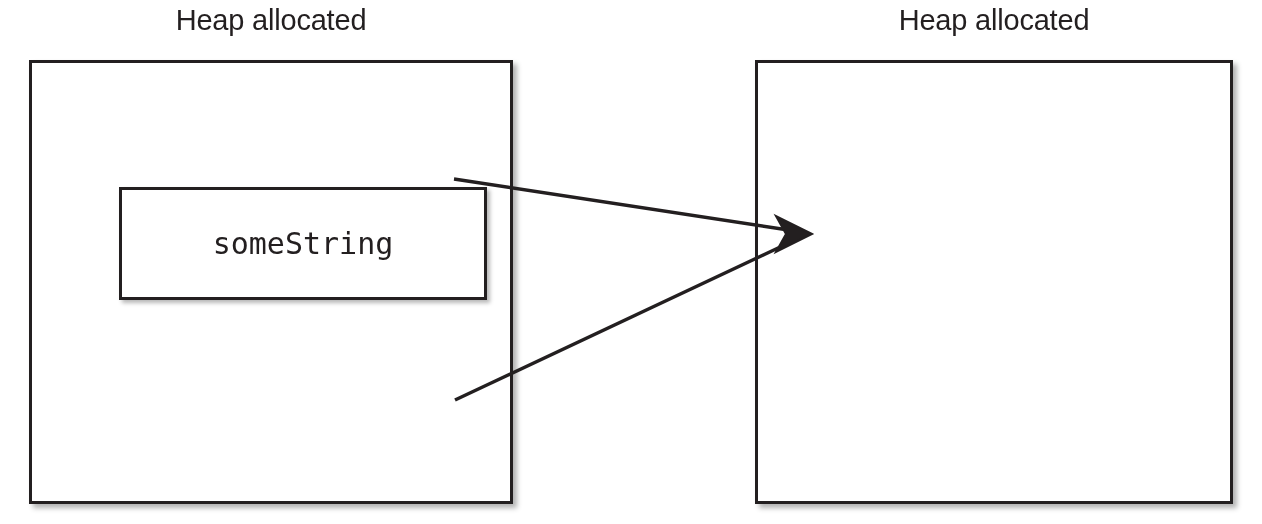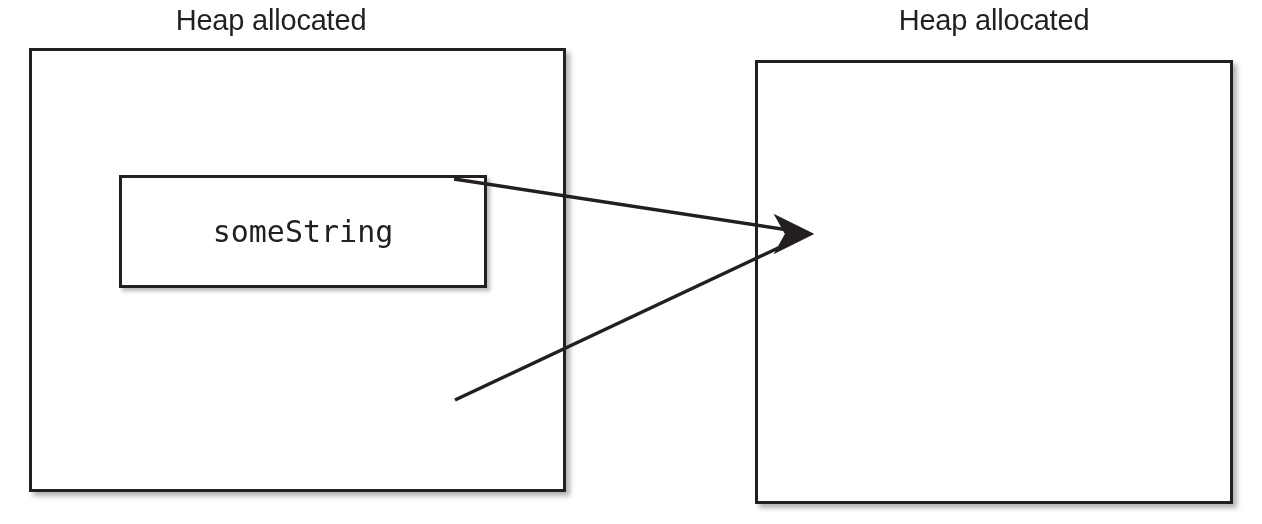--- a/index.html
+++ b/index.html
@@ -32,21 +32,21 @@
   #heap-title  { left: 755px; width: 478px; }
 
   
   .region-box {
     position: absolute;
     background: #ffffff;
     border: 3px solid #231f20;
     box-sizing: border-box;
     box-shadow: 4px 4px 5px rgba(0,0,0,0.30);
   }
-  #stack-box { left: 29px;  top: 48px; width: 537px; height: 444px; }
+  #stack-box { left: 29px;  top: 60px; width: 484px; height: 444px; }
   #heap-box  { left: 755px; top: 60px; width: 478px; height: 444px; }
 
   
   .inner-box {
     position: absolute;
     background: #ffffff;
     border: 3px solid #231f20;
     box-sizing: border-box;
     box-shadow: 3px 3px 4px rgba(0,0,0,0.28);
     display: flex;

